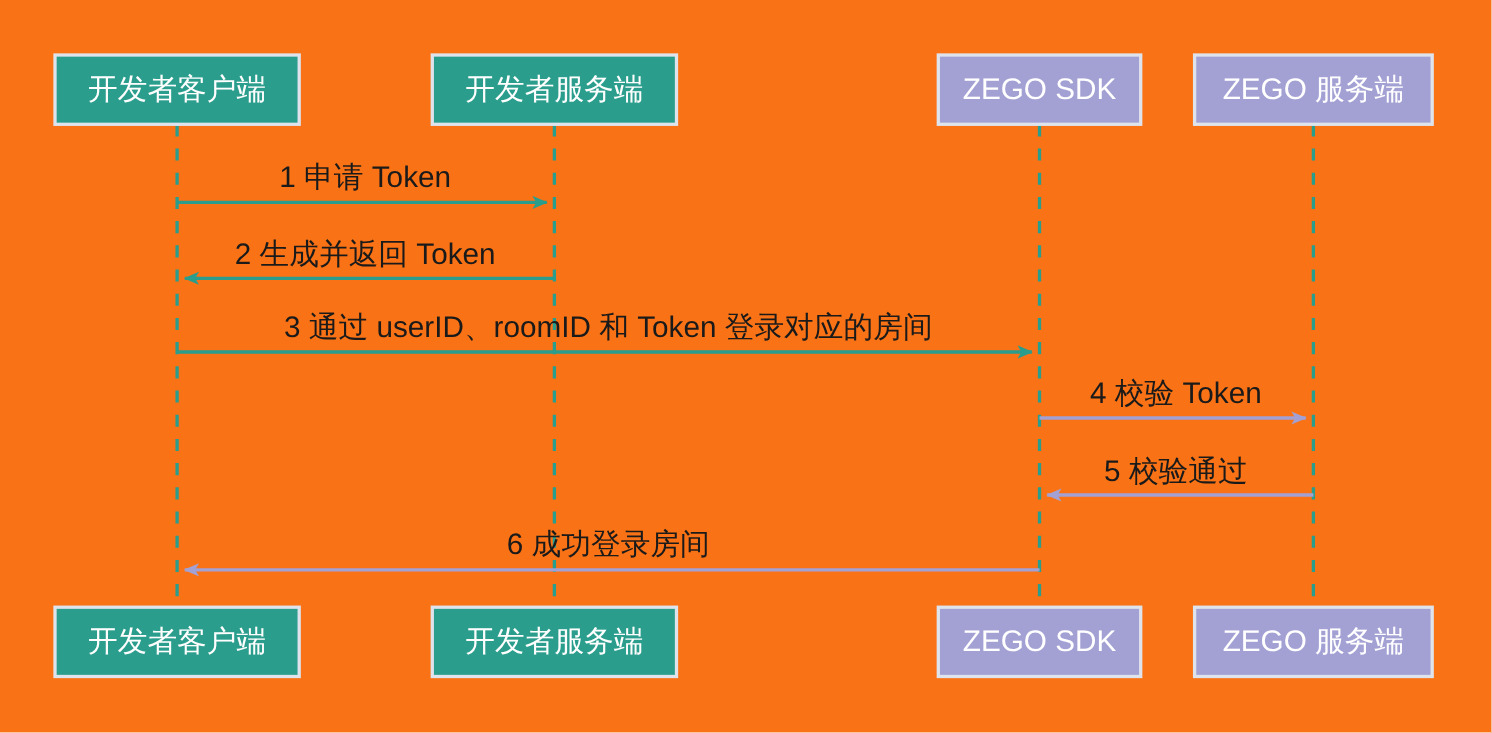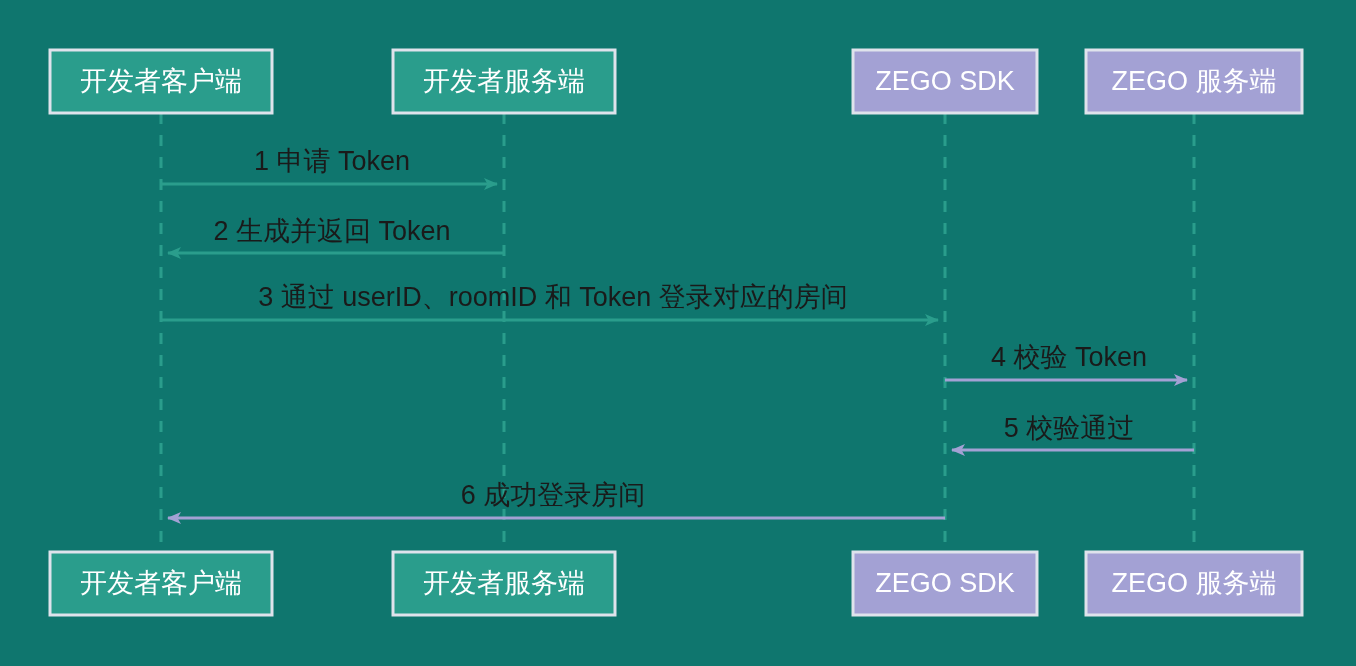--- a/index.html
+++ b/index.html
@@ -7,21 +7,21 @@
     padding: 0;
     background: #ffffff;
   }
   body {
     font-family: "Liberation Sans", "DejaVu Sans", sans-serif;
   }
   #diagram-root {
     position: relative;
     width: 1356px;
     height: 666px;
-    background: #0f766e;
+    background: #f97316;
     overflow: hidden;
   }
   #seq-svg {
     position: absolute;
     top: 0;
     left: 0;
     width: 1356px;
     height: 666px;
     display: block;
   }

